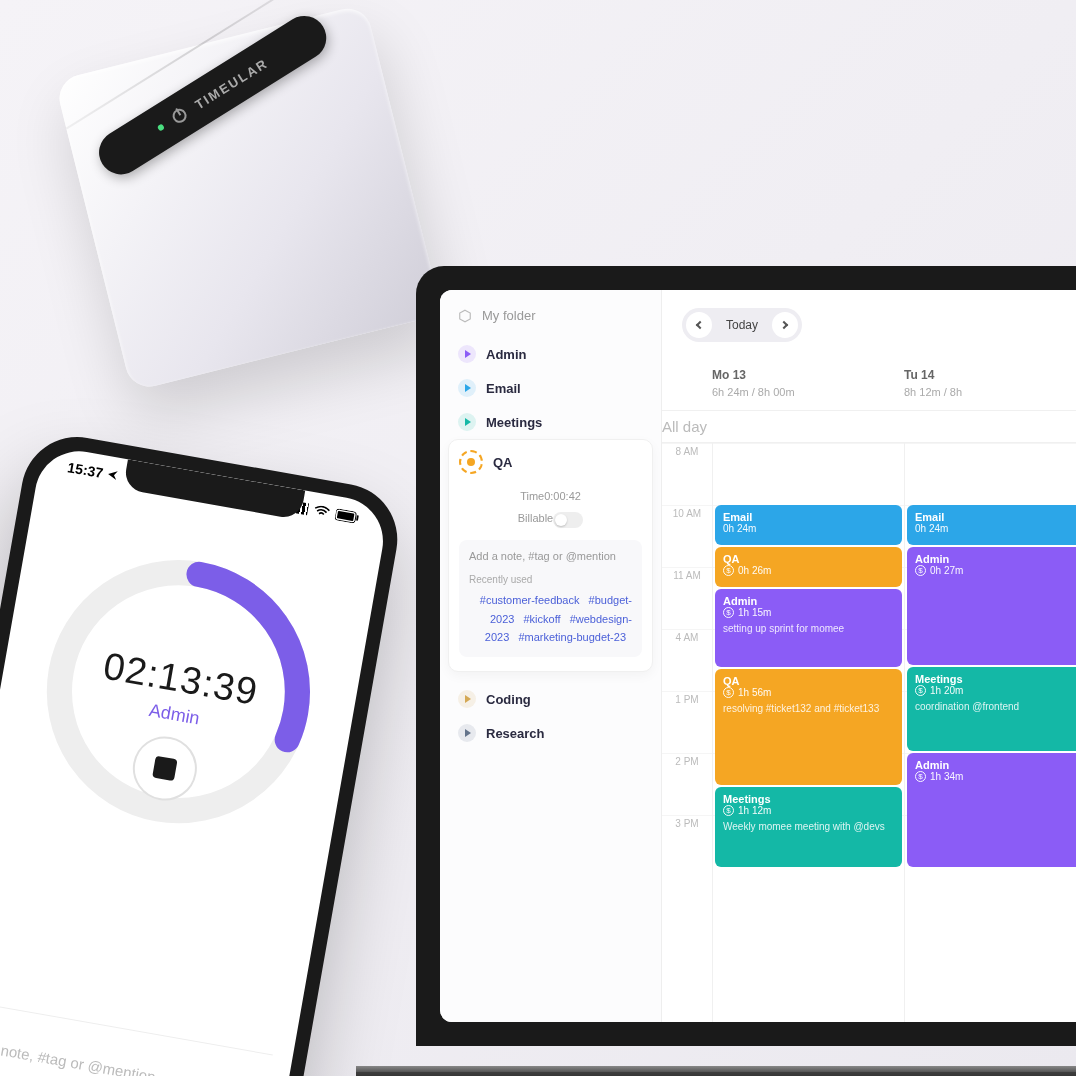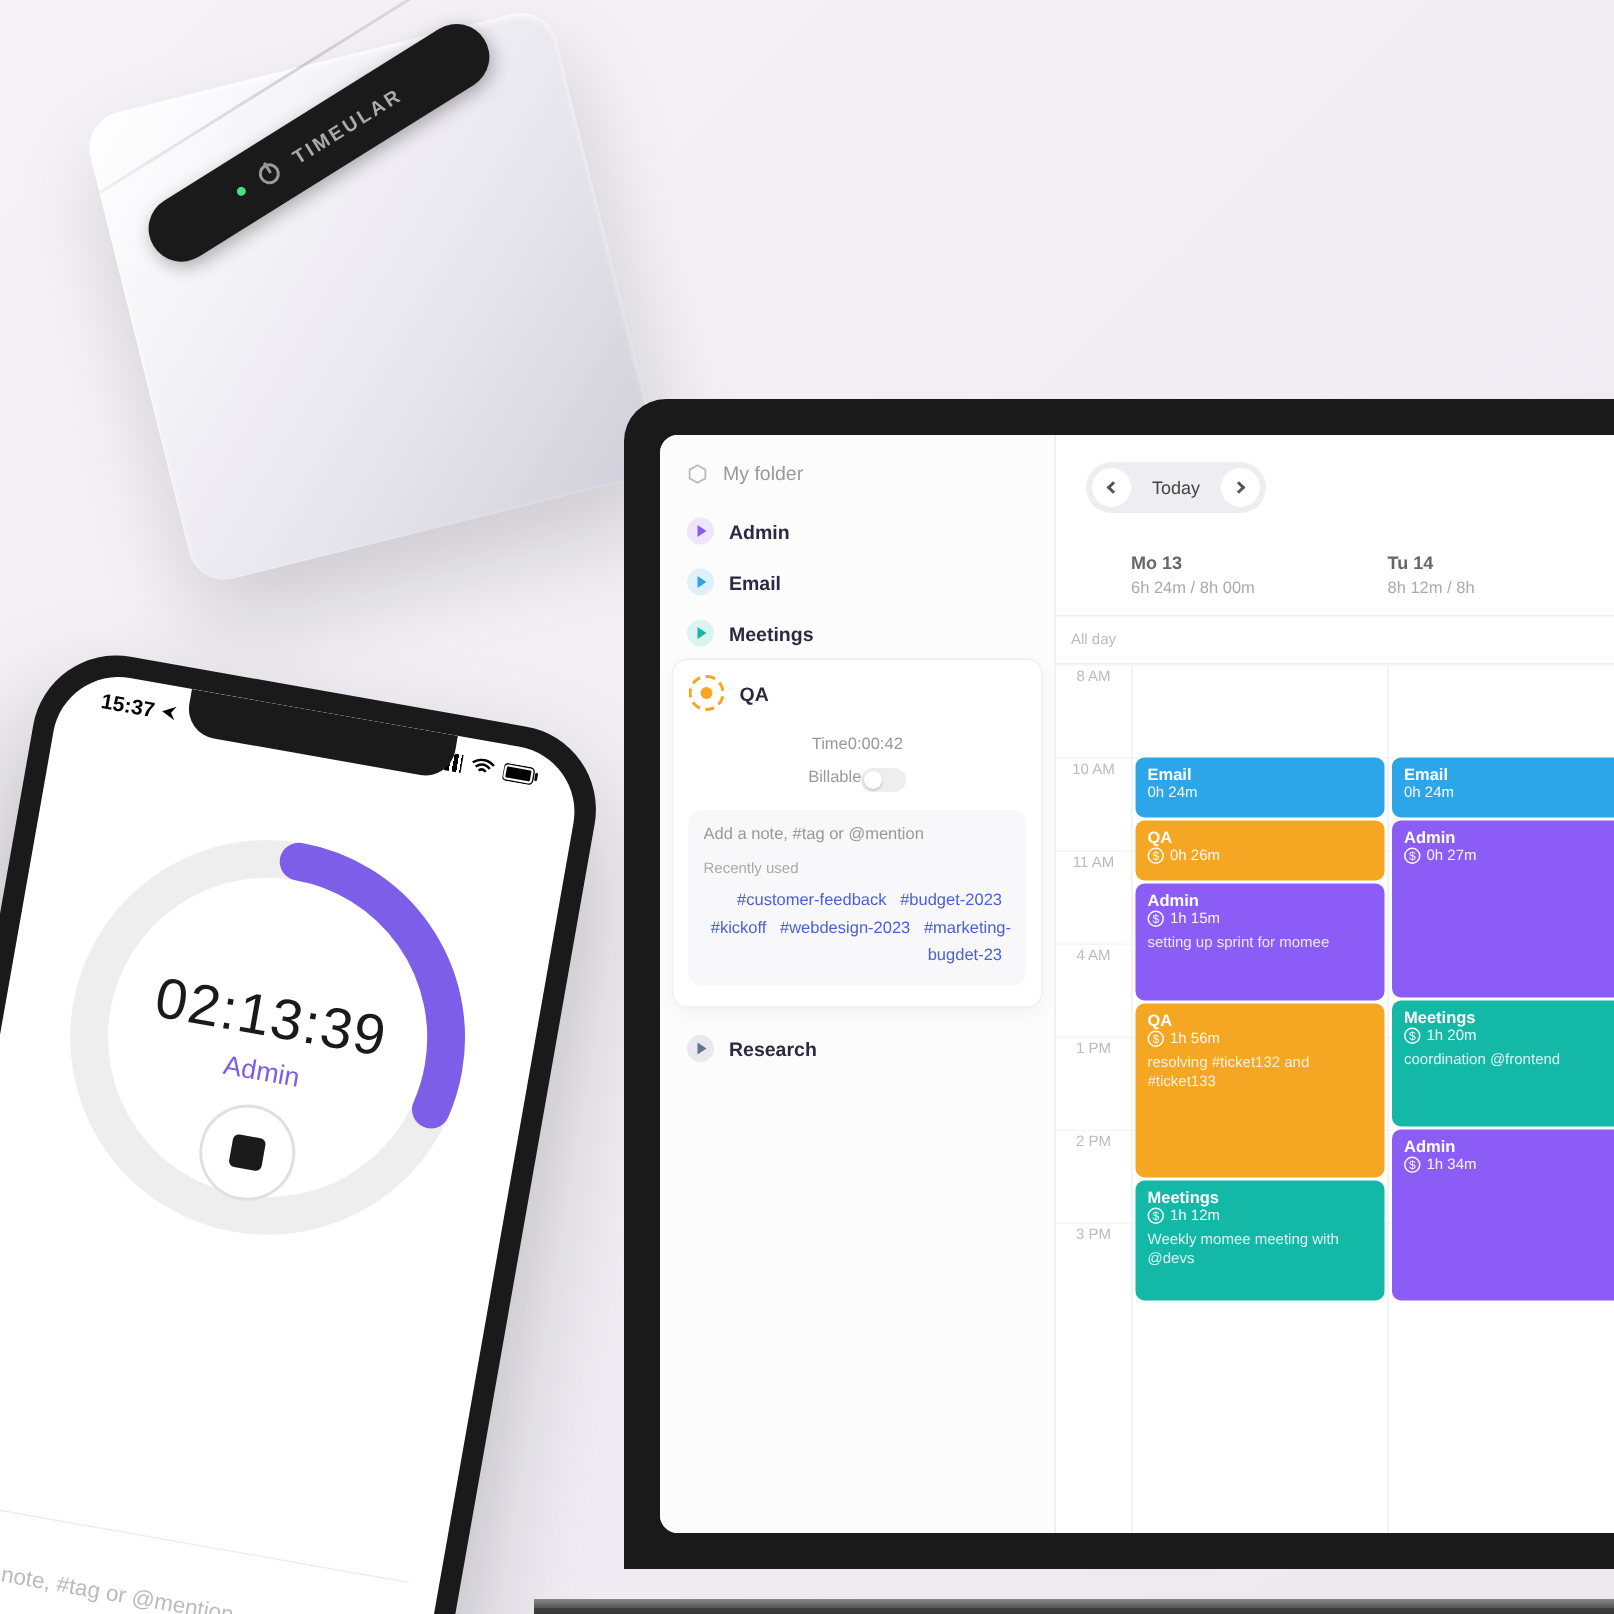--- a/index.html
+++ b/index.html
@@ -182,21 +182,21 @@
   position: absolute;
   top: 0;
   left: 0;
   right: 0;
   height: 6px;
   background: linear-gradient(180deg, #888, #555);
 }
 
 
 .sidebar {
-  width: 264px;
+  width: 222px;
   background: #fcfcfd;
   border-right: 1px solid #eee;
   padding: 18px 12px;
   flex-shrink: 0;
 }
 .folder-header { display: flex; align-items: center; gap: 10px; color: #999; font-size: 13px; margin-bottom: 14px; padding-left: 6px; }
 .hexagon-icon { width: 14px; height: 14px; }
 .sidebar-item {
   display: flex;
   align-items: center;
@@ -270,21 +270,21 @@
 .nav-btn { width: 26px; height: 26px; border-radius: 50%; background: #fff; display: flex; align-items: center; justify-content: center; cursor: pointer; }
 .chevron { width: 6px; height: 6px; border-style: solid; border-color: #555; }
 .chevron.left { border-width: 0 0 2px 2px; transform: rotate(45deg); margin-left: 2px; }
 .chevron.right { border-width: 2px 2px 0 0; transform: rotate(45deg); margin-right: 2px; }
 .today-label { font-size: 12px; color: #444; padding: 0 10px; font-weight: 500; }
 .cal-days { display: flex; padding: 16px 0 12px 50px; border-bottom: 1px solid #f0f0f0; }
 .cal-day { flex: 1; min-width: 0; }
 .day-label { font-size: 12px; color: #666; font-weight: 600; }
 .day-stats { font-size: 11px; color: #aaa; margin-top: 4px; }
 .cal-allday { display: flex; align-items: center; border-bottom: 1px solid #f0f0f0; height: 32px; }
-.allday-label { width: 50px; font-size: 10px; color: #bbb; text-align: center; }
+.allday-label { width: 50px; font-size: 15px; color: #bbb; }
 .cal-grid { flex: 1; position: relative; display: flex; overflow: hidden; }
 .cal-hours { width: 50px; flex-shrink: 0; }
 .hour-cell { height: 62px; font-size: 10px; color: #bbb; text-align: center; padding-top: 2px; border-top: 1px solid #f5f5f5; }
 .cal-cols { flex: 1; display: flex; position: relative; }
 .cal-col { flex: 1; border-left: 1px solid #f0f0f0; position: relative; min-width: 0; }
 .hour-line { height: 62px; border-top: 1px solid #f5f5f5; }
 .event {
   position: absolute;
   left: 2px;
   right: 2px;
@@ -413,20 +413,26 @@
             <div class="tags">
               <span>#customer-feedback</span>
               <span>#budget-2023</span>
               <span>#kickoff</span>
               <span>#webdesign-2023</span>
               <span>#marketing-bugdet-23</span>
             </div>
           </div>
         </div>
 
+        <div class="sidebar-item">
+          <span class="play-icon" style="background:#d4a85422;color:#d4a854;">
+              <span class="play-triangle"></span>
+            </span>
+          <span>Coding</span>
+        </div>
         <div class="sidebar-item">
           <span class="play-icon" style="background:#64748b22;color:#64748b;">
               <span class="play-triangle"></span>
             </span>
           <span>Research</span>
         </div>
 
       </div>
 
       <div class="calendar">

